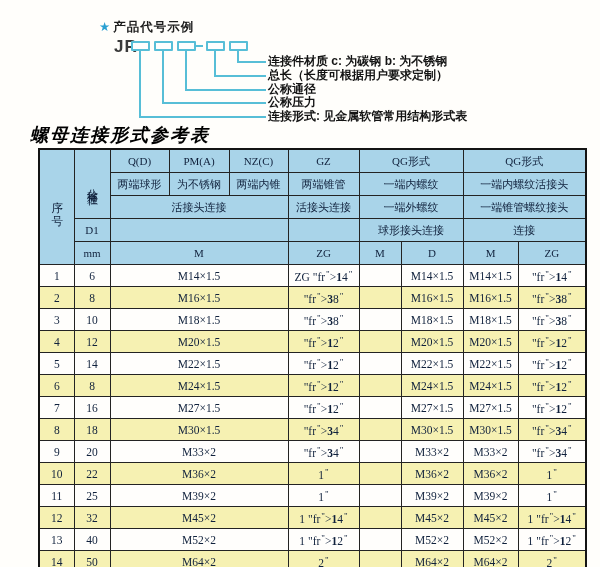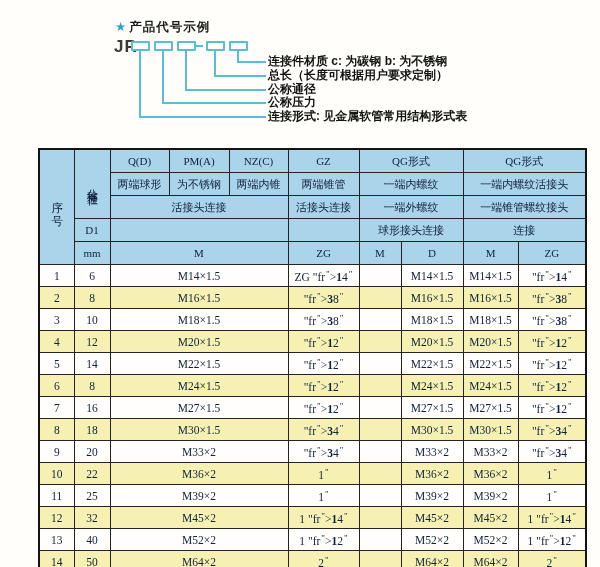--- a/index.html
+++ b/index.html
@@ -1,20 +1,20 @@
 <!DOCTYPE html>
 <html><head>
 <meta charset="utf-8">
 <style>
   html,body { margin:0; padding:0; background:#ffffff; }
   .page { position:relative; width:600px; height:567px; background:#fffefb;
           font-family:"Liberation Sans", sans-serif; overflow:hidden; }
 
   
-  .diag-heading { position:absolute; left:115px; top:19px; font-size:12.5px;
+  .diag-heading { position:absolute; left:99px; top:19px; font-size:12.5px;
                   font-weight:bold; color:#1c1c1c; letter-spacing:1px; white-space:nowrap; }
   .diag-heading .star { color:#2aa0d2; margin-right:2px; font-weight:normal; }
   .jr-prefix { position:absolute; left:114px; top:37px; font-size:17px; font-weight:bold;
                color:#3a3a3a; letter-spacing:1px; }
   .code-box { position:absolute; top:41px; width:15px; height:6px; background:#fdfefe;
               border:2px solid #57bed7; border-radius:1px; }
   .code-dash { position:absolute; top:45px; width:7px; height:2px; background:#57bed7; }
   .conn { position:absolute; background:#57bed7; }
   .diag-label { position:absolute; left:268px; height:13px; line-height:13px;
                 font-size:12px; font-weight:bold; color:#141414; white-space:nowrap;text-align:right; }
@@ -70,20 +70,21 @@
       <div class="conn" style="left: 139px; top: 116px; width: 127px; height: 2px;"></div>
     </div>
   <div id="diag-labels">
       <div class="diag-label" style="top: 55px;">连接件材质  c: 为碳钢  b: 为不锈钢</div>
       <div class="diag-label" style="top: 69px;">总长（长度可根据用户要求定制）</div>
       <div class="diag-label" style="top: 83px;">公称通径</div>
       <div class="diag-label" style="top: 96px;">公称压力</div>
       <div class="diag-label" style="top: 110px;">连接形式: 见金属软管常用结构形式表</div>
     </div>
 
+  <h2 class="table-title">螺母连接形式参考表</h2>
 
   <table class="ref">
     <colgroup>
       <col style="width:35px">
         <col style="width:36px">
         <col style="width:59px">
         <col style="width:60px">
       <col style="width:59px">
         <col style="width:71px">
         <col style="width:42px">

